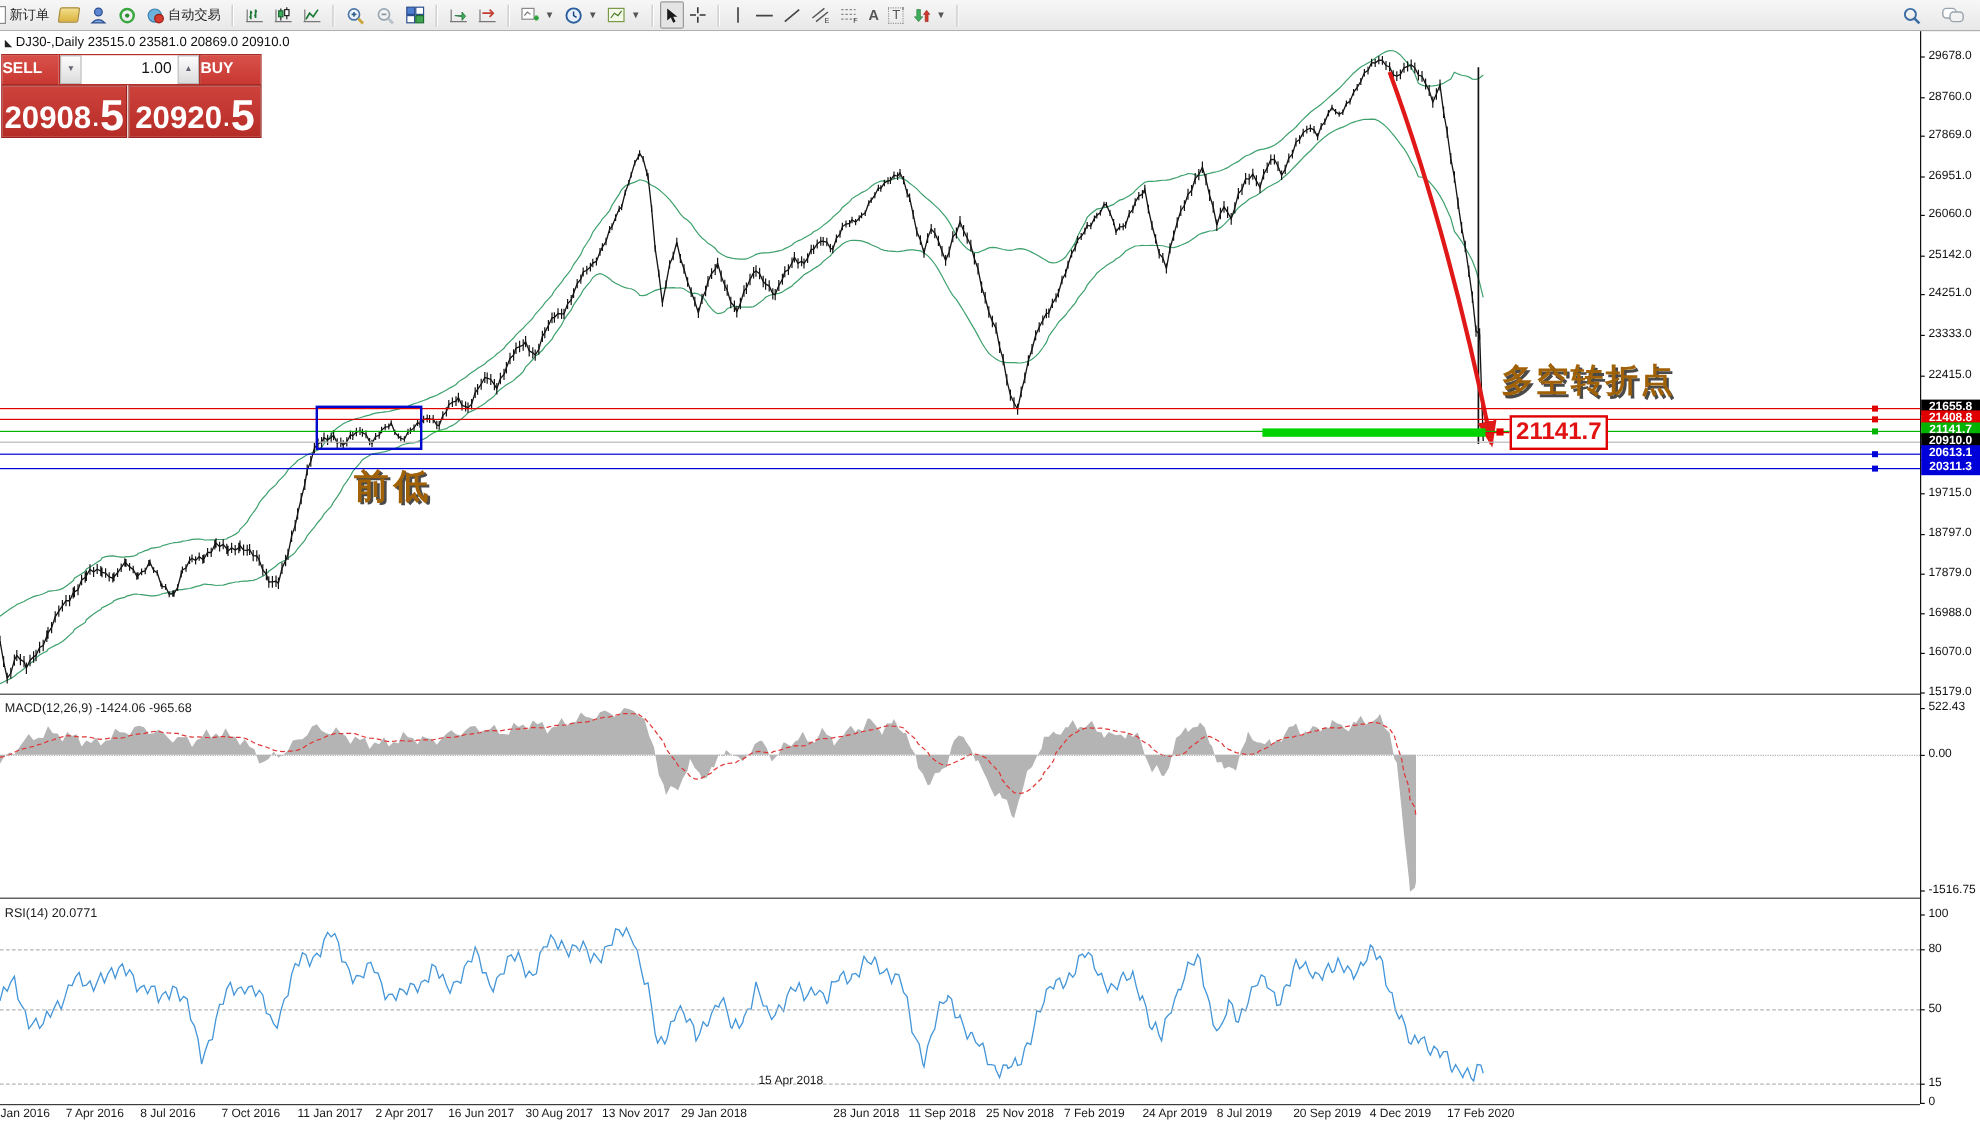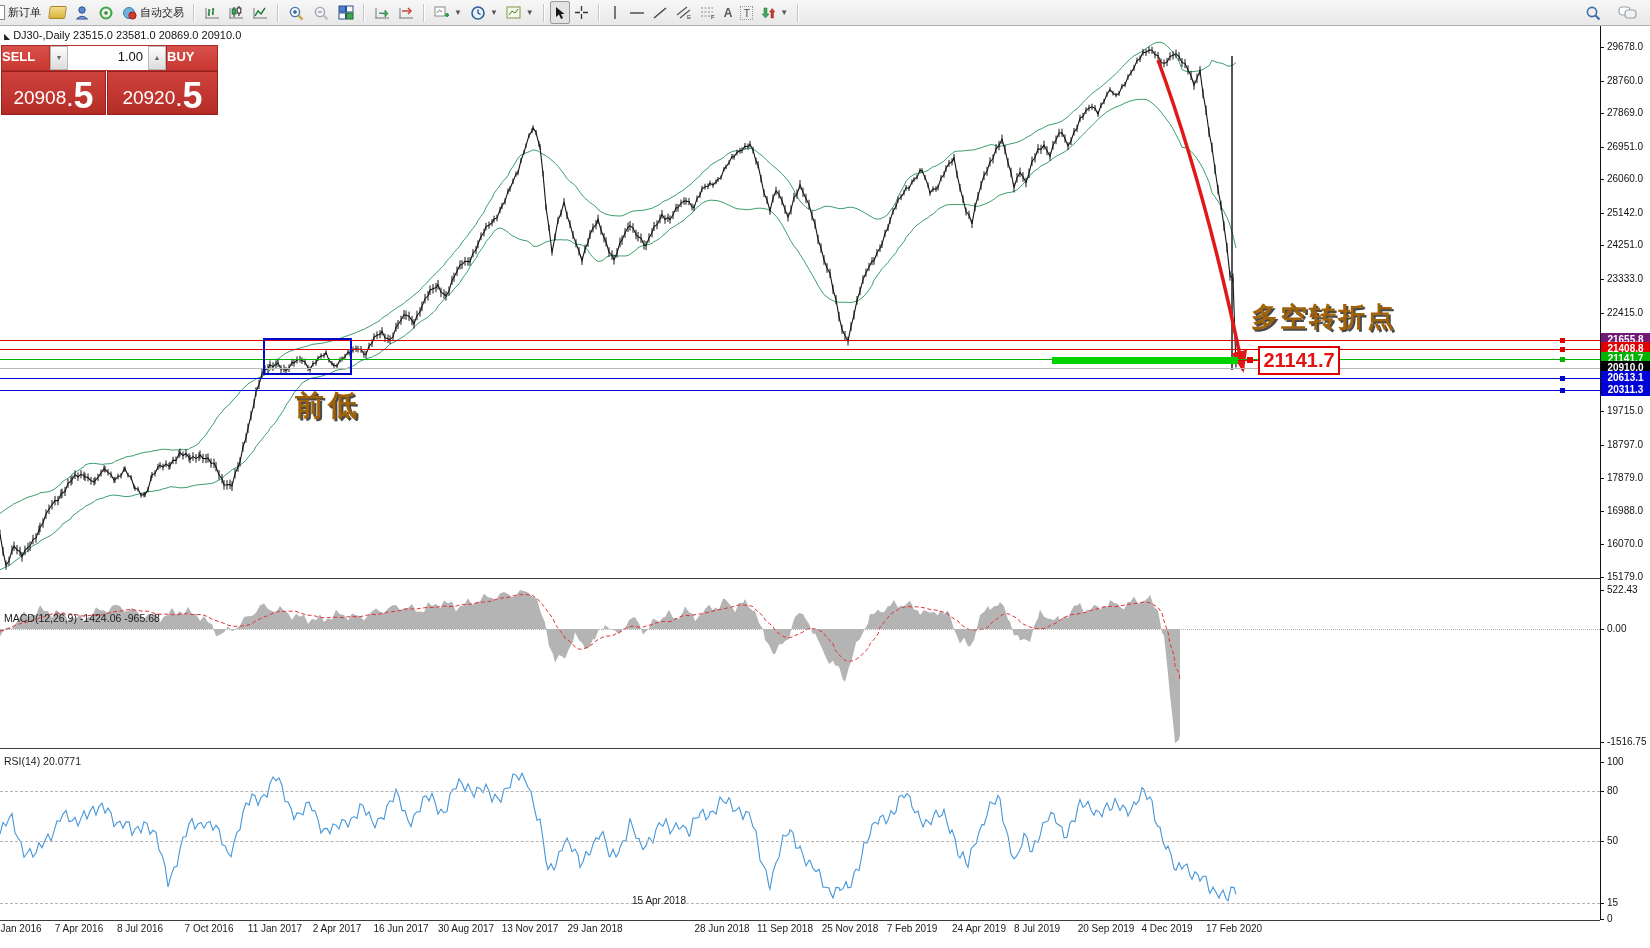--- a/index.html
+++ b/index.html
@@ -57,21 +57,21 @@
   #vol-box{position:absolute;left:48px;top:0;width:116px;height:24px;background:#fff;
      border:1px solid #b53028;display:flex;}
   .spin{width:16px;height:22px;background:linear-gradient(#fdfdfd,#dcdcdc);
         border:1px solid #b9b9b9;color:#667;font-size:7px;text-align:center;line-height:21px;}
   #vol-val{flex:1;font-size:13px;color:#111;text-align:right;line-height:22px;padding-right:5px;}
   .qprice{position:absolute;top:26px;height:39px;background:linear-gradient(#cf423c,#b52c27);
       border:1px solid #97201c;color:#fff;display:flex;align-items:flex-end;
       justify-content:center;padding-bottom:3px;}
   #sell-price-box{left:0;width:103px;}
   #buy-price-box{left:106px;width:109px;}
-  .qp-main{font-size:19px;font-weight:normal;line-height:26px;}
+  .qp-main{font-size:26px;font-weight:bold;line-height:26px;}
   .qp-dot{font-size:19px;font-weight:bold;margin:0 1px;}
   .qp-big{font-size:36px;font-weight:bold;line-height:30px;}
 </style>
 </head>
 <body>
 
 <div id="app">
 
   <div id="toolbar">
     <div class="tgroup" style="margin-left:-14px;">
@@ -329,21 +329,21 @@
       <div class="tick-mark" style="left: 1600px; top: 478px;"></div>
       <div class="tick-label" style="left: 1607px; top: 472px;">17879.0</div>
       <div class="tick-mark" style="left: 1600px; top: 511px;"></div>
       <div class="tick-label" style="left: 1607px; top: 505px;">16988.0</div>
       <div class="tick-mark" style="left: 1600px; top: 544px;"></div>
       <div class="tick-label" style="left: 1607px; top: 538px;">16070.0</div>
       <div class="tick-mark" style="left: 1600px; top: 577px;"></div>
       <div class="tick-label" style="left: 1607px; top: 571px;">15179.0</div>
       <div class="hline" style="left: 0px; top: 340px; width: 1600px; height: 1px; background: rgb(224, 0, 0);"></div>
       <div class="handle" style="left: 1560px; top: 338px; background: rgb(224, 0, 0);"></div>
-      <div class="axis-badge" style="top: 333px; background: #701a75;">21655.8</div>
+      <div class="axis-badge" style="top: 333px; background: #000000;">21655.8</div>
       <div class="hline" style="left: 0px; top: 349px; width: 1600px; height: 1px; background: rgb(224, 0, 0);"></div>
       <div class="handle" style="left: 1560px; top: 347px; background: rgb(224, 0, 0);"></div>
       <div class="axis-badge" style="top: 342px; background: rgb(224, 0, 0);">21408.8</div>
       <div class="hline" style="left: 0px; top: 359px; width: 1600px; height: 1px; background: rgb(0, 180, 0);"></div>
       <div class="handle" style="left: 1560px; top: 357px; background: rgb(0, 180, 0);"></div>
       <div class="axis-badge" style="top: 352px; background: rgb(0, 180, 0);">21141.7</div>
       <div class="hline" style="left: 0px; top: 368px; width: 1600px; height: 1px; background: rgb(185, 185, 185);"></div>
       <div class="axis-badge" style="top: 361px; background: rgb(0, 0, 0);">20910.0</div>
       <div class="hline" style="left: 0px; top: 378px; width: 1600px; height: 1px; background: rgb(0, 0, 216);"></div>
       <div class="handle" style="left: 1560px; top: 376px; background: rgb(0, 0, 216);"></div>
@@ -390,21 +390,21 @@
       <div class="date-label" style="left: 1037px; top: 923px;">8 Jul 2019</div>
       <div class="date-label" style="left: 1106px; top: 923px;">20 Sep 2019</div>
       <div class="date-label" style="left: 1167px; top: 923px;">4 Dec 2019</div>
       <div class="date-label" style="left: 1234px; top: 923px;">17 Feb 2020</div>
     </div>
 
   <div id="chart-header">
     <span class="sym-ico">◣</span><span>DJ30-,Daily   23515.0 23581.0 20869.0 20910.0</span>
   </div>
 
-  <div class="ind-label" style="left:4px;top:612px;">MACD(12,26,9) -1424.06 -965.68</div>
+  <div class="ind-label" style="left:4px;top:584px;">MACD(12,26,9) -1424.06 -965.68</div>
   <div class="ind-label" style="left:4px;top:755px;">RSI(14) 20.0771</div>
 
   <div id="blue-box"></div>
   <div id="green-bar"></div>
   <div id="level-tick"></div>
   <div id="level-handle"></div>
   <div id="level-box">21141.7</div>
   <div id="turning-point" class="cn-green">多空转折点</div>
   <div id="prev-low" class="cn-green">前低</div>
 

